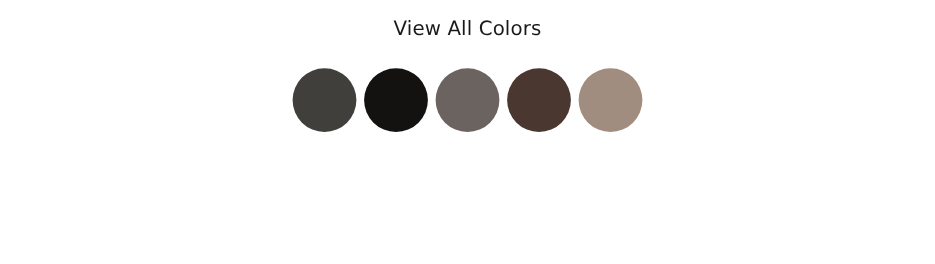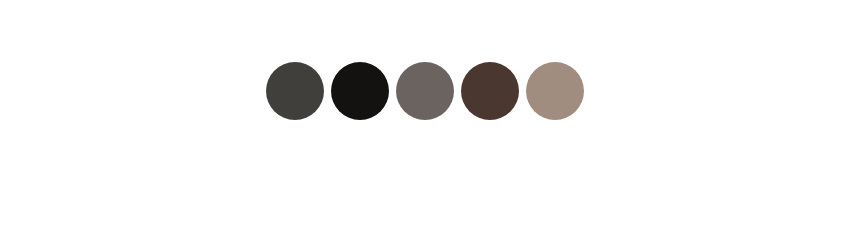--- a/index.html
+++ b/index.html
@@ -58,20 +58,21 @@
     border-radius: 50%;
     flex: 0 0 auto;
     background: #cccccc;
   }
 </style>
 </head>
 <body style="background: rgb(255, 255, 255);">
 
 <div class="color-panel" style="background: rgb(255, 255, 255);">
 
+  <h1 class="panel-title" style="color: rgb(26, 26, 26);">View All Colors</h1>
 
   <div class="swatch-row">
     <div class="swatch" style="background: rgb(64, 63, 60);"></div>
     <div class="swatch" style="background: rgb(19, 18, 17);"></div>
     <div class="swatch" style="background: rgb(107, 99, 95);"></div>
     <div class="swatch" style="background: rgb(74, 55, 48);"></div>
     <div class="swatch" style="background: rgb(160, 141, 128);"></div>
   </div>
 
 </div>

